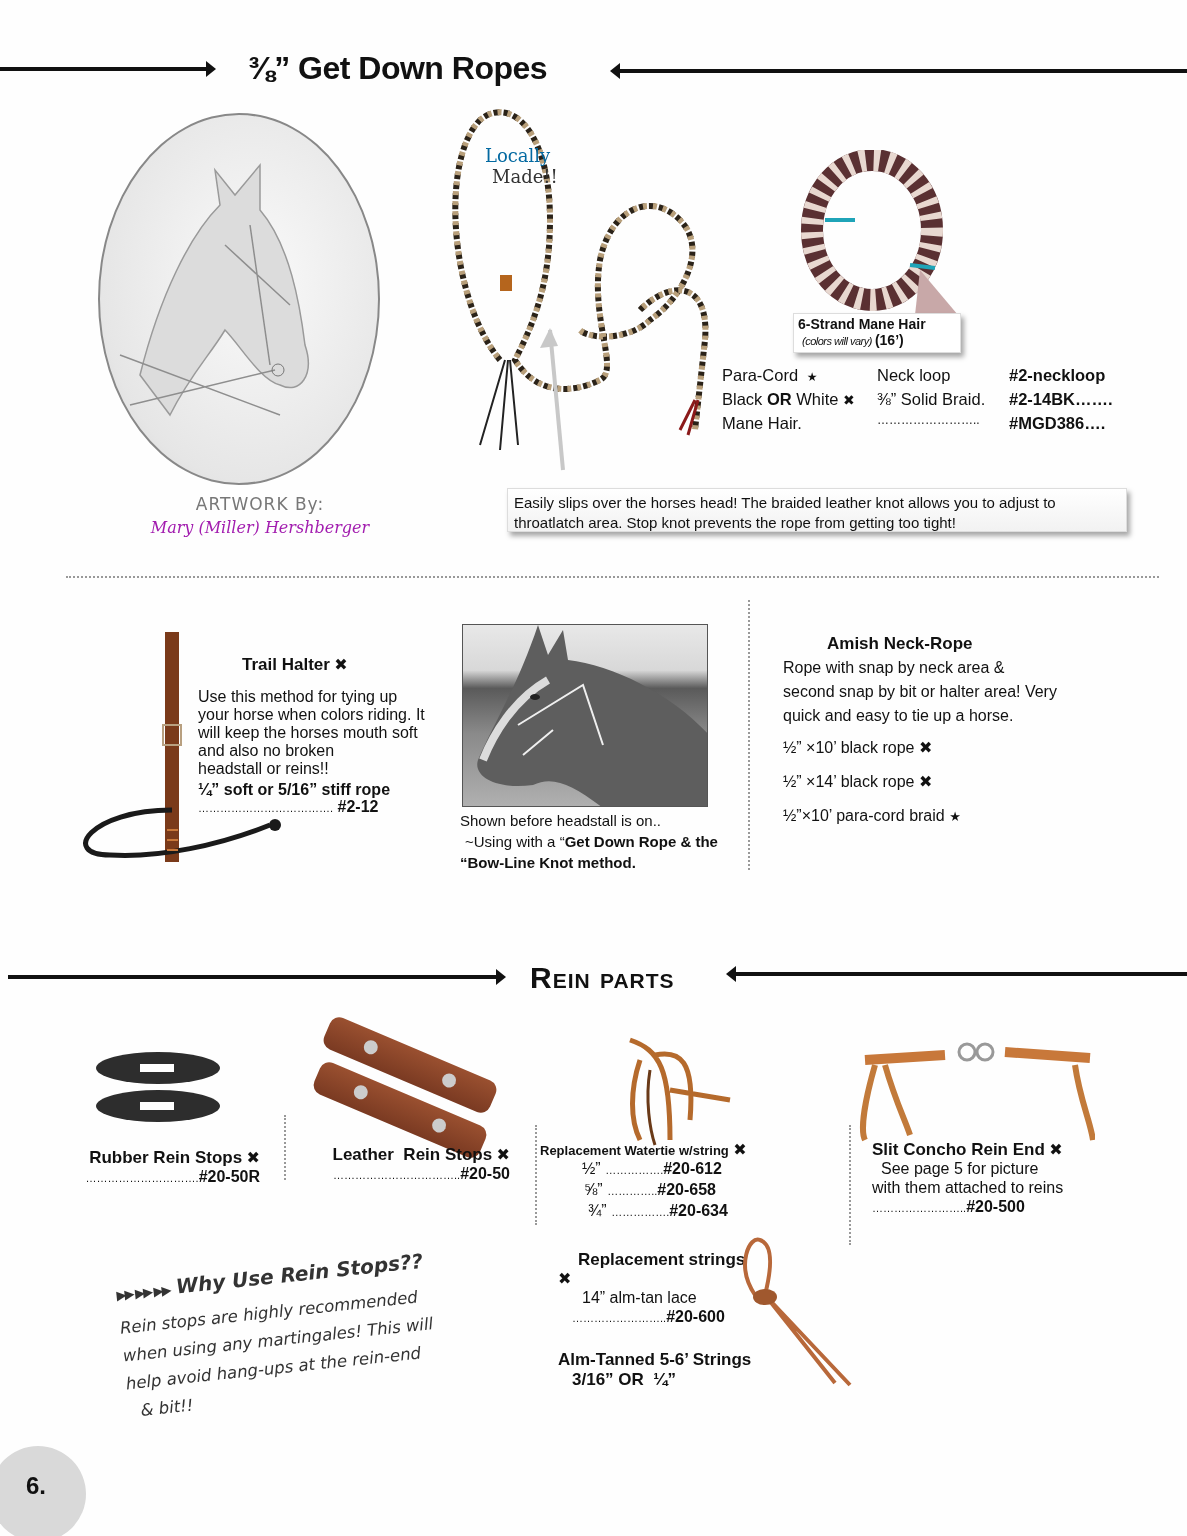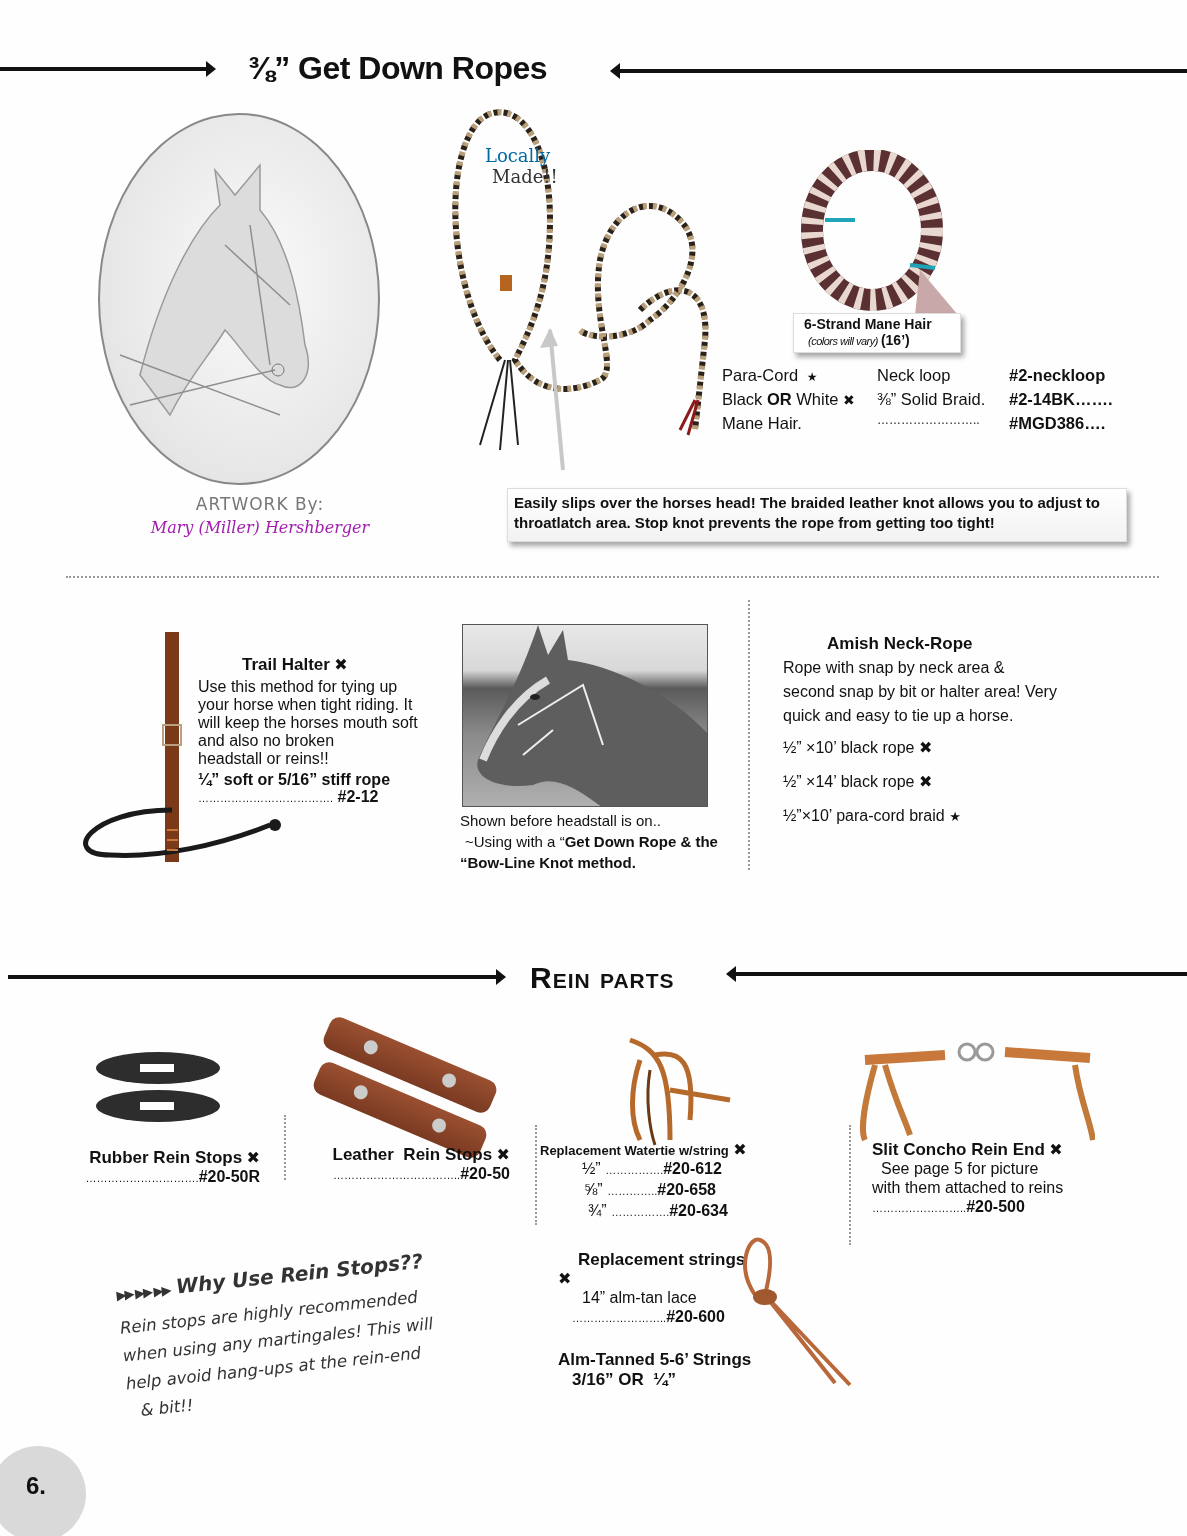--- a/index.html
+++ b/index.html
@@ -52,21 +52,21 @@
 <div class="abs handw" style="left:492px; top:166px; font-size:18px; font-style:normal; color:#333;">Made!!</div>
 
 <div class="abs" style="left:800px; top:150px; width:160px; height:165px;">
   <svg width="160" height="165" viewBox="0 0 160 165">
     <ellipse cx="72" cy="80" rx="60" ry="70" fill="none" stroke="#5a3032" stroke-width="22"></ellipse>
     <ellipse cx="72" cy="80" rx="60" ry="70" fill="none" stroke="#e8d8d0" stroke-width="22" stroke-dasharray="6 8"></ellipse>
     <path d="M25 70 L55 70 M110 115 L135 118" stroke="#1fa4b8" stroke-width="4"></path>
     <path d="M120 120 L158 165 L115 165 Z" fill="#c8a8a8"></path>
   </svg>
 </div>
-<div class="abs shadow-box" style="left:793px; top:313px; width:168px; height:40px; padding:2px 10px;">
+<div class="abs shadow-box" style="left:793px; top:313px; width:168px; height:40px; padding:2px 4px;">
   <div style="font-weight:bold; font-size:14px;">6-Strand Mane Hair</div>
   <div style="font-size:11px; margin-left:4px;">
     <span style="font-style:italic; letter-spacing:-0.5px;">(colors will vary)</span>
     <span style="font-weight:bold; font-size:14px;">(16’)</span>
   </div>
 </div>
 
 <div class="abs t17" style="left:722px; top:364px; width:420px;">
   <div style="position:relative; height:24px;">
     <span>Para-Cord</span>
@@ -80,43 +80,43 @@
     <span class="abs" style="left:155px; top:0;">⅜” Solid Braid.</span>
     <span class="abs bold" style="left:287px; top:0;">#2-14BK…….</span>
   </div>
   <div style="position:relative; height:24px;">
     <span>Mane Hair.</span>
     <span class="abs" style="left:155px; top:0; font-size:12px;">……………………..</span>
     <span class="abs bold" style="left:287px; top:0;">#MGD386….</span>
   </div>
 </div>
 
-<div class="abs shadow-box" style="left:507px; top:488px; width:620px; height:54px; padding:4px 6px; font-size:15px; line-height:1.3; background:linear-gradient(#fff, #f2f2f2);font-weight:bold;">
+<div class="abs shadow-box" style="left:507px; top:488px; width:620px; height:44px; padding:4px 6px; font-size:15px; line-height:1.3; background:linear-gradient(#fff, #f2f2f2);">
   <span>Easily slips over the horses head! The braided leather knot allows you to adjust to throatlatch area. Stop knot prevents the rope from getting too tight!</span>
 </div>
 
 <div class="hsep" style="left:66px; top:576px; width:1093px;"></div>
 
 <div class="abs" style="left:70px; top:630px; width:220px; height:240px;">
   <svg width="220" height="240" viewBox="0 0 220 240">
     <rect x="95" y="2" width="14" height="230" fill="#7a3a1a"></rect>
     <rect x="93" y="95" width="18" height="20" fill="none" stroke="#b8a080" stroke-width="2"></rect>
     <path d="M102 180 C20 180 -10 225 40 225 C90 228 150 215 200 195" fill="none" stroke="#1a1a1a" stroke-width="5"></path>
     <circle cx="205" cy="195" r="6" fill="#1a1a1a"></circle>
     <path d="M97 200 L108 200 M97 210 L108 210 M97 220 L108 220" stroke="#c8783a" stroke-width="2"></path>
   </svg>
 </div>
 
 <div class="abs" style="left:198px; top:655px; width:260px; font-size:16px; line-height:1.12;">
-  <div style="padding-left:44px; margin-bottom:4px;">
+  <div style="padding-left:44px; margin-bottom:14px;">
     <span class="bold" style="font-size:17px;">Trail Halter</span>
     <span>✖</span>
   </div>
   <div>Use this method for tying up</div>
-  <div>your horse when tight riding. It</div>
+  <div>your horse when colors riding. It</div>
   <div>will keep the horses mouth soft</div>
   <div>and also no broken</div>
   <div>headstall or reins!!</div>
   <div class="bold" style="margin-top:3px;">¼” soft or 5/16” stiff  rope</div>
   <div>
     <span style="font-size:11px;">……………………………….</span>
     <span class="bold">#2-12</span>
   </div>
 </div>
 

